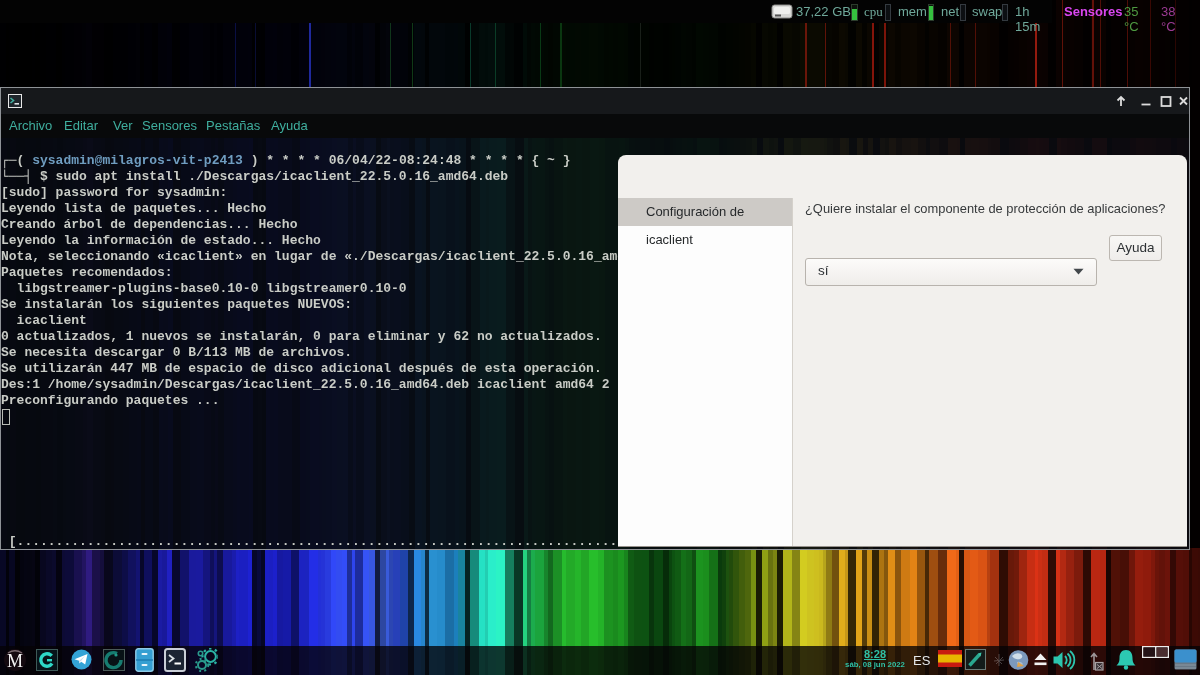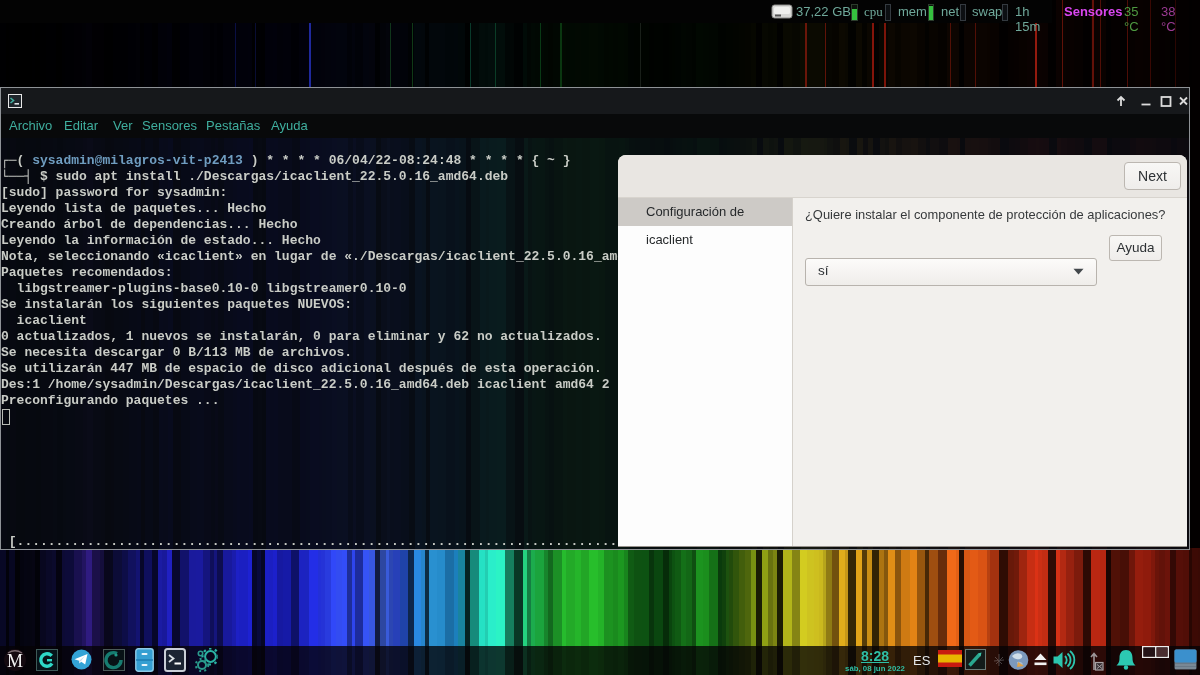--- a/index.html
+++ b/index.html
@@ -720,28 +720,25 @@
 Se necesita descargar 0 B/113 MB de archivos.
 Se utilizarán 447 MB de espacio de disco adicional después de esta operación.
 Des:1 /home/sysadmin/Descargas/icaclient_22.5.0.16_amd64.deb icaclient amd64 2
 Preconfigurando paquetes ...</pre>
     <span class="abs" style="left:1px;top:271px;width:6px;height:14px;border:1.5px solid #b9bcb6;"></span>
     <pre style="position:absolute;left:0px;top:396px;font:bold 13px/16px 'Liberation Mono',monospace;color:#c9ccc6;"> [.............................................................................</pre>
   </div>
 </div>
 
 <div class="abs" style="left:618px;top:155px;width:569px;height:391px;border-radius:8px 8px 0 0;background:#f2f0ed;box-shadow:0 1px 0 #97928c;">
-  <div class="abs" style="left:0;top:0;width:569px;height:42px;background:#e9e6e2;border-radius:8px 8px 0 0;border-bottom:1px solid #d8d4ce;">
-    <span class="abs" style="left:506px;top:7px;width:55px;height:26px;background:linear-gradient(#f8f7f5,#efedeb);border:1px solid #bcb7b1;border-radius:4px;text-align:center;line-height:26px;font-size:14px;color:#2d3134;">Next</span>
-  </div>
   <div class="abs" style="left:0;top:43px;width:174px;height:348px;background:#fdfdfd;border-right:1px solid #d5d1cb;">
     <div style="height:28px;background:#cdcac6;color:#26292b;font-size:13px;line-height:28px;padding-left:28px;">Configuración de icaclient</div>
   </div>
   <div class="abs" style="left:175px;top:43px;width:394px;height:348px;">
-    <span class="abs" style="left:12px;top:9px;font-size:12.9px;color:#36393b;white-space:nowrap;">¿Quiere instalar el componente de protección de aplicaciones?</span>
+    <span class="abs" style="left:12px;top:3px;font-size:12.9px;color:#36393b;white-space:nowrap;">¿Quiere instalar el componente de protección de aplicaciones?</span>
     <span class="abs" style="left:12px;top:36px;width:290px;height:26px;background:linear-gradient(#fcfbfa,#efedea);border:1px solid #b8b3ad;border-radius:3px;margin-top:24px;">
       <span class="abs" style="left:12px;top:4px;font-size:13.5px;color:#2d3134;">sí</span>
       <svg class="abs" style="right:12px;top:9px" width="11" height="7" viewBox="0 0 11 7">
           <path d="M0.5 0.8 L10.5 0.8 L5.5 6.5 Z" fill="#43484c"></path>
         </svg>
     </span>
     <span class="abs" style="left:316px;top:37px;width:51px;height:24px;background:linear-gradient(#f8f7f5,#efedeb);border:1px solid #bcb7b1;border-radius:3px;text-align:center;line-height:24px;font-size:13.5px;color:#2d3134;">Ayuda</span>
   </div>
 </div>
 
@@ -786,21 +783,21 @@
 
   <svg class="abs" style="left:195px;top:2px" width="23" height="24" viewBox="0 0 23 24">
     <circle cx="15.5" cy="8.5" r="5.4" fill="none" stroke="#2ab4a4" stroke-width="2"></circle>
     <circle cx="15.5" cy="8.5" r="8" fill="none" stroke="#2ab4a4" stroke-width="2.2" stroke-dasharray="2.4 3.6"></circle>
     <circle cx="7" cy="17" r="4" fill="none" stroke="#2a9a8c" stroke-width="2"></circle>
     <circle cx="7" cy="17" r="6.2" fill="none" stroke="#2a9a8c" stroke-width="2" stroke-dasharray="2 3.2"></circle>
     <circle cx="5.5" cy="5.5" r="2.2" fill="none" stroke="#2a9a8c" stroke-width="1.6"></circle>
   </svg>
 
   <div class="abs" style="left:825px;top:2px;width:100px;text-align:center;color:#2fbfa4;">
-    <div style="font-size:14px;font-weight:bold;text-decoration:underline;">8:28</div>
+    <div style="font-size:11px;font-weight:bold;text-decoration:underline;">8:28</div>
     <div style="font-size:7.8px;font-weight:bold;">sáb, 08 jun 2022</div>
   </div>
 
   <span class="abs" style="left:913px;top:7px;font-size:13px;color:#e4e6e8;">ES</span>
 
   <svg class="abs" style="left:938px;top:4px" width="24" height="17" viewBox="0 0 24 17">
     <rect width="24" height="17" fill="#e8b400"></rect>
     <rect width="24" height="4.5" y="0" fill="#c81a10"></rect>
     <rect width="24" height="4.5" y="12.5" fill="#c81a10"></rect>
   </svg>

